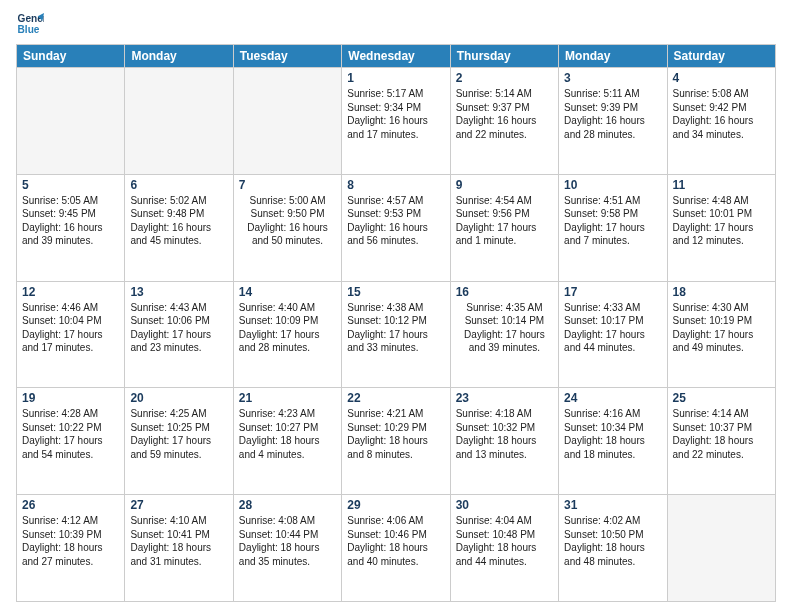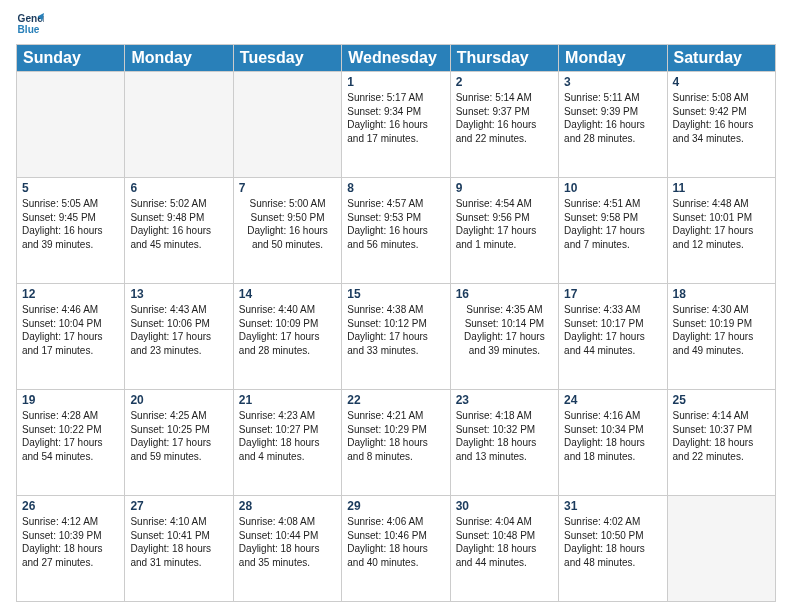--- a/index.html
+++ b/index.html
@@ -46,21 +46,21 @@
       font-weight: normal;
     }
     .calendar-table {
       width: 100%;
       border-collapse: collapse;
       flex: 1;
     }
     .calendar-table th {
       background: #2980b9;
       color: #fff;
-      font-size: 16px;
+      font-size: 12px;
       font-weight: bold;
       padding: 4px 6px;
       text-align: left;
       border: 1px solid #ccc;
     }
     .calendar-table td {
       border: 1px solid #ccc;
       vertical-align: top;
       padding: 3px 5px;
       font-size: 10px;

